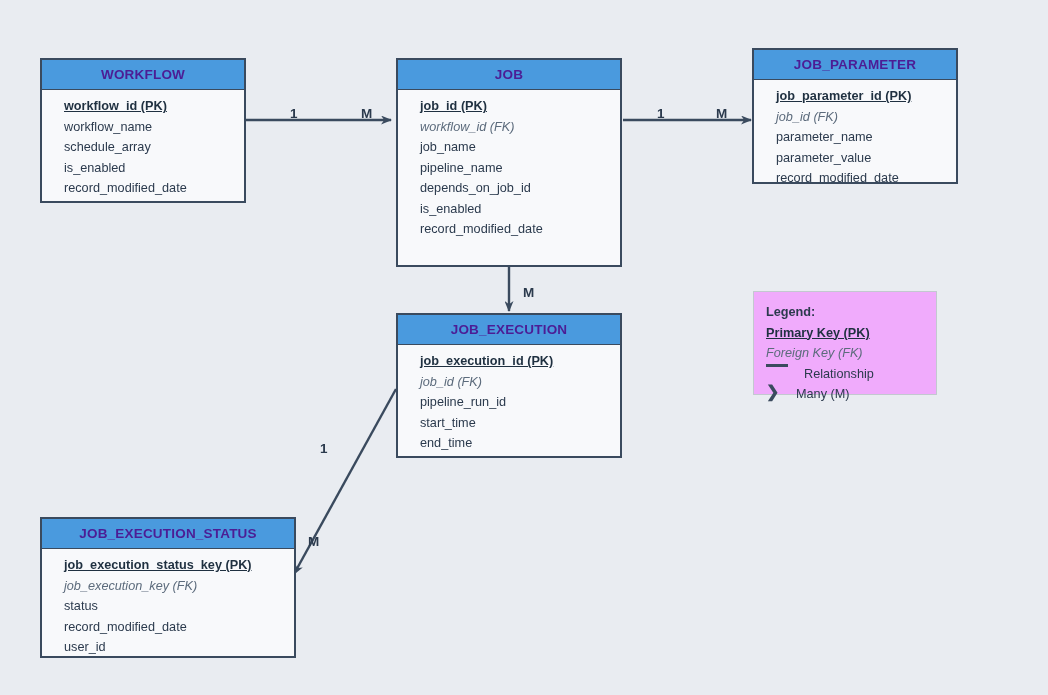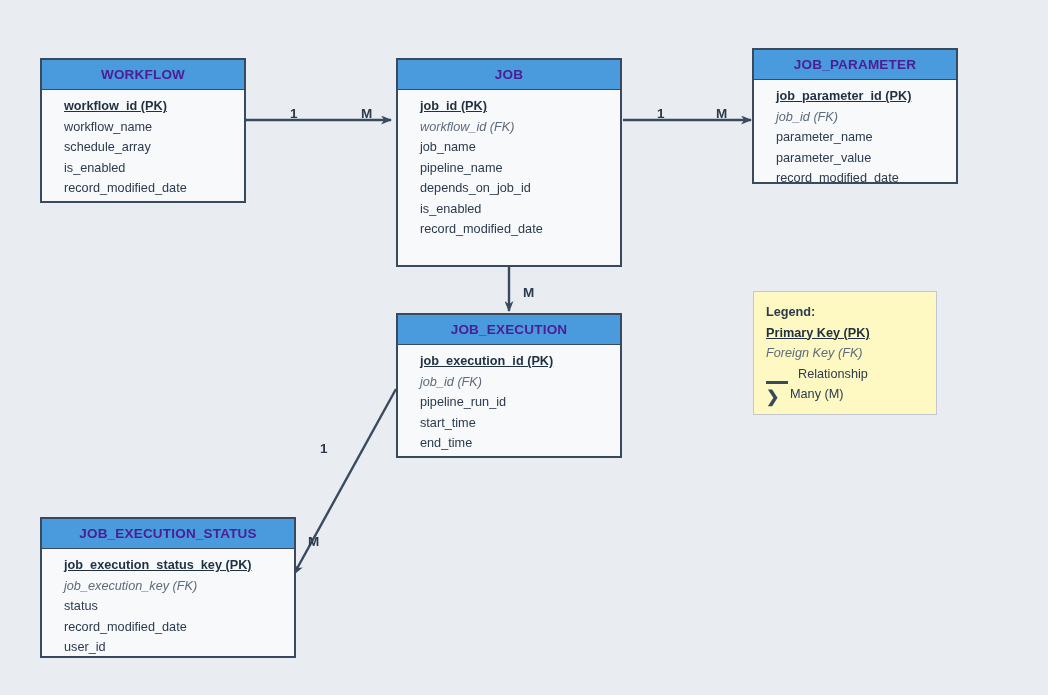--- a/index.html
+++ b/index.html
@@ -79,37 +79,37 @@
     color: #2b3a4d;
     line-height: 1;
   }
 
   
   #legend {
     position: absolute;
     left: 753px;
     top: 291px;
     width: 184px;
-    height: 124px;
+    height: 104px;
     box-sizing: border-box;
-    background: #fef9c3;
+    background: #f0abfc;
     border: 1px solid #c3c8d0;
     padding: 10px 0 0 12px;
   }
   .legend-line {
     font-size: 12.7px;
     color: #2b3a4d;
     height: 20.5px;
     line-height: 20.5px;
     white-space: nowrap;
   }
   .legend-line.title { font-weight: bold; }
   .legend-line.pk { font-weight: bold; text-decoration: underline; color: #1f3040; }
   .legend-line.fk { font-style: italic; color: #5c6b7c; }
-  .legend-line.withicon { display: flex; align-items: flex-end; gap: 10px; }
+  .legend-line.withicon { display: flex; align-items: flex-start; gap: 16px; }
   .rel-swatch {
     display: inline-block;
     width: 22px;
     height: 3px;
     background: #3a4a5e;
   }
   .many-swatch {
     display: inline-block;
     font-size: 16px;
     font-weight: bold;

